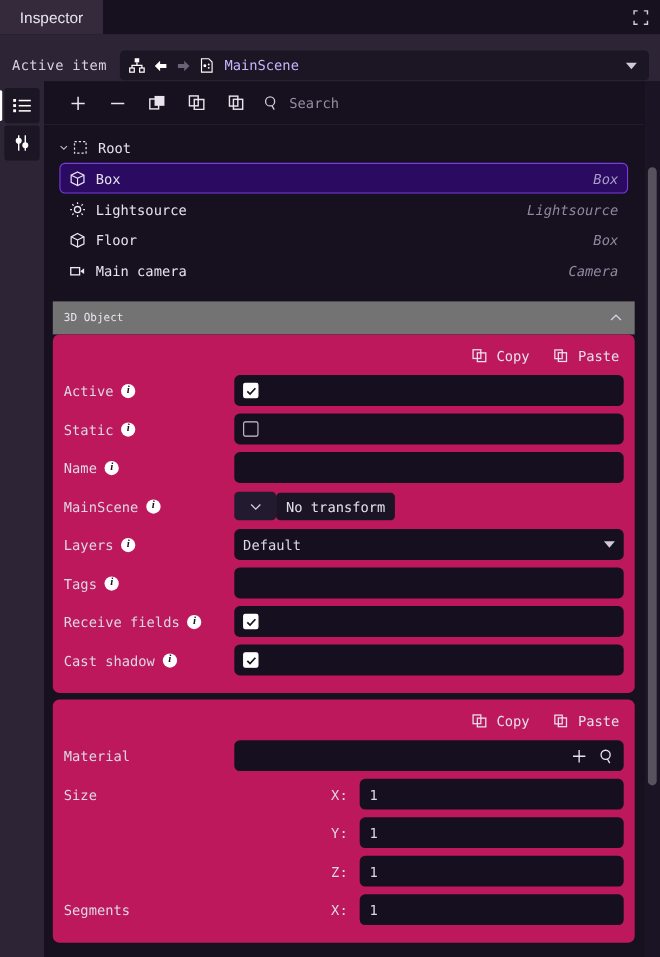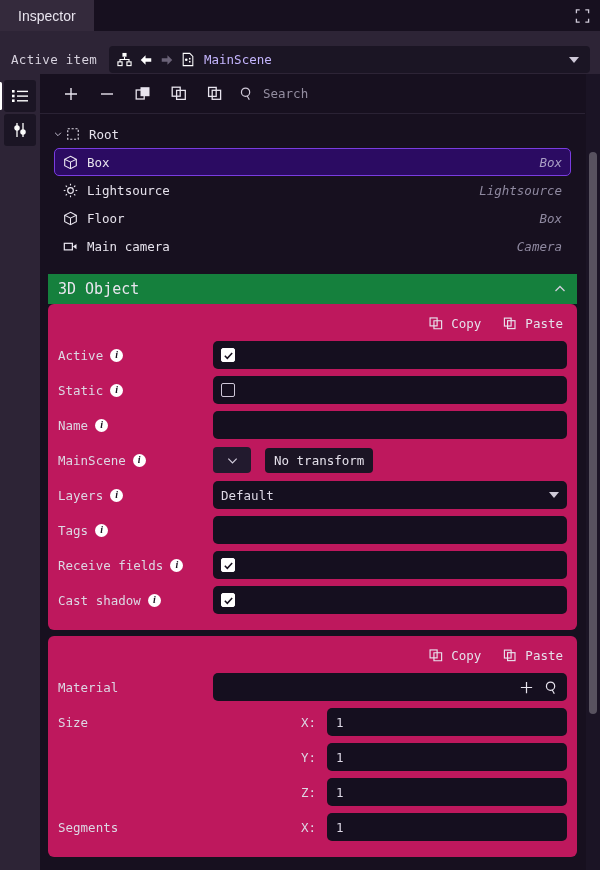--- a/index.html
+++ b/index.html
@@ -139,22 +139,22 @@
   .tree-row.selected .tree-type { color: #a99ec4; }
   .chev-sm {
     width: 10px; height: 10px; margin-right: 3px;
   }
 
   
   .section { margin: 6px 8px 0 8px; }
   .section-head {
     height: 30px; display: flex; align-items: center;
     padding: 0 10px;
-    color: #e9e5ef; font-size: 15px;
-    background: #15803d;
+    color: #e9e5ef; font-size: 10px;
+    background: #737373;
   }
   .section-head .arrow { margin-left: auto; }
   .section-body {
     background: #be185d;
     border-radius: 6px;
     padding: 6px 10px 10px 10px;
   }
   .cp-row {
     display: flex; justify-content: flex-end; align-items: center;
     gap: 22px; height: 26px; padding-right: 4px; margin-bottom: 4px;
@@ -198,21 +198,21 @@
     background: transparent;
   }
   .checkbox.checked { background: #ffffff; border-color: #ffffff; }
   .sel-caret {
     margin-left: auto;
     width: 0; height: 0;
     border-left: 5px solid transparent;
     border-right: 5px solid transparent;
     border-top: 6px solid #cfc9d8;
   }
-  .transform-row { display: flex; align-items: center; gap: 14px; flex: 1; }
+  .transform-row { display: flex; align-items: center; gap: 0; flex: 1; }
   .chev-btn {
     width: 38px; height: 26px;
     background: #221a2e; border-radius: 4px;
     display: flex; align-items: center; justify-content: center;
   }
   .badge {
     background: #1b1424; border-radius: 4px;
     padding: 5px 9px; color: #e4e0ea; font-size: 12.5px;
   }
   .field-icons { margin-left: auto; display: flex; align-items: center; gap: 10px; }

